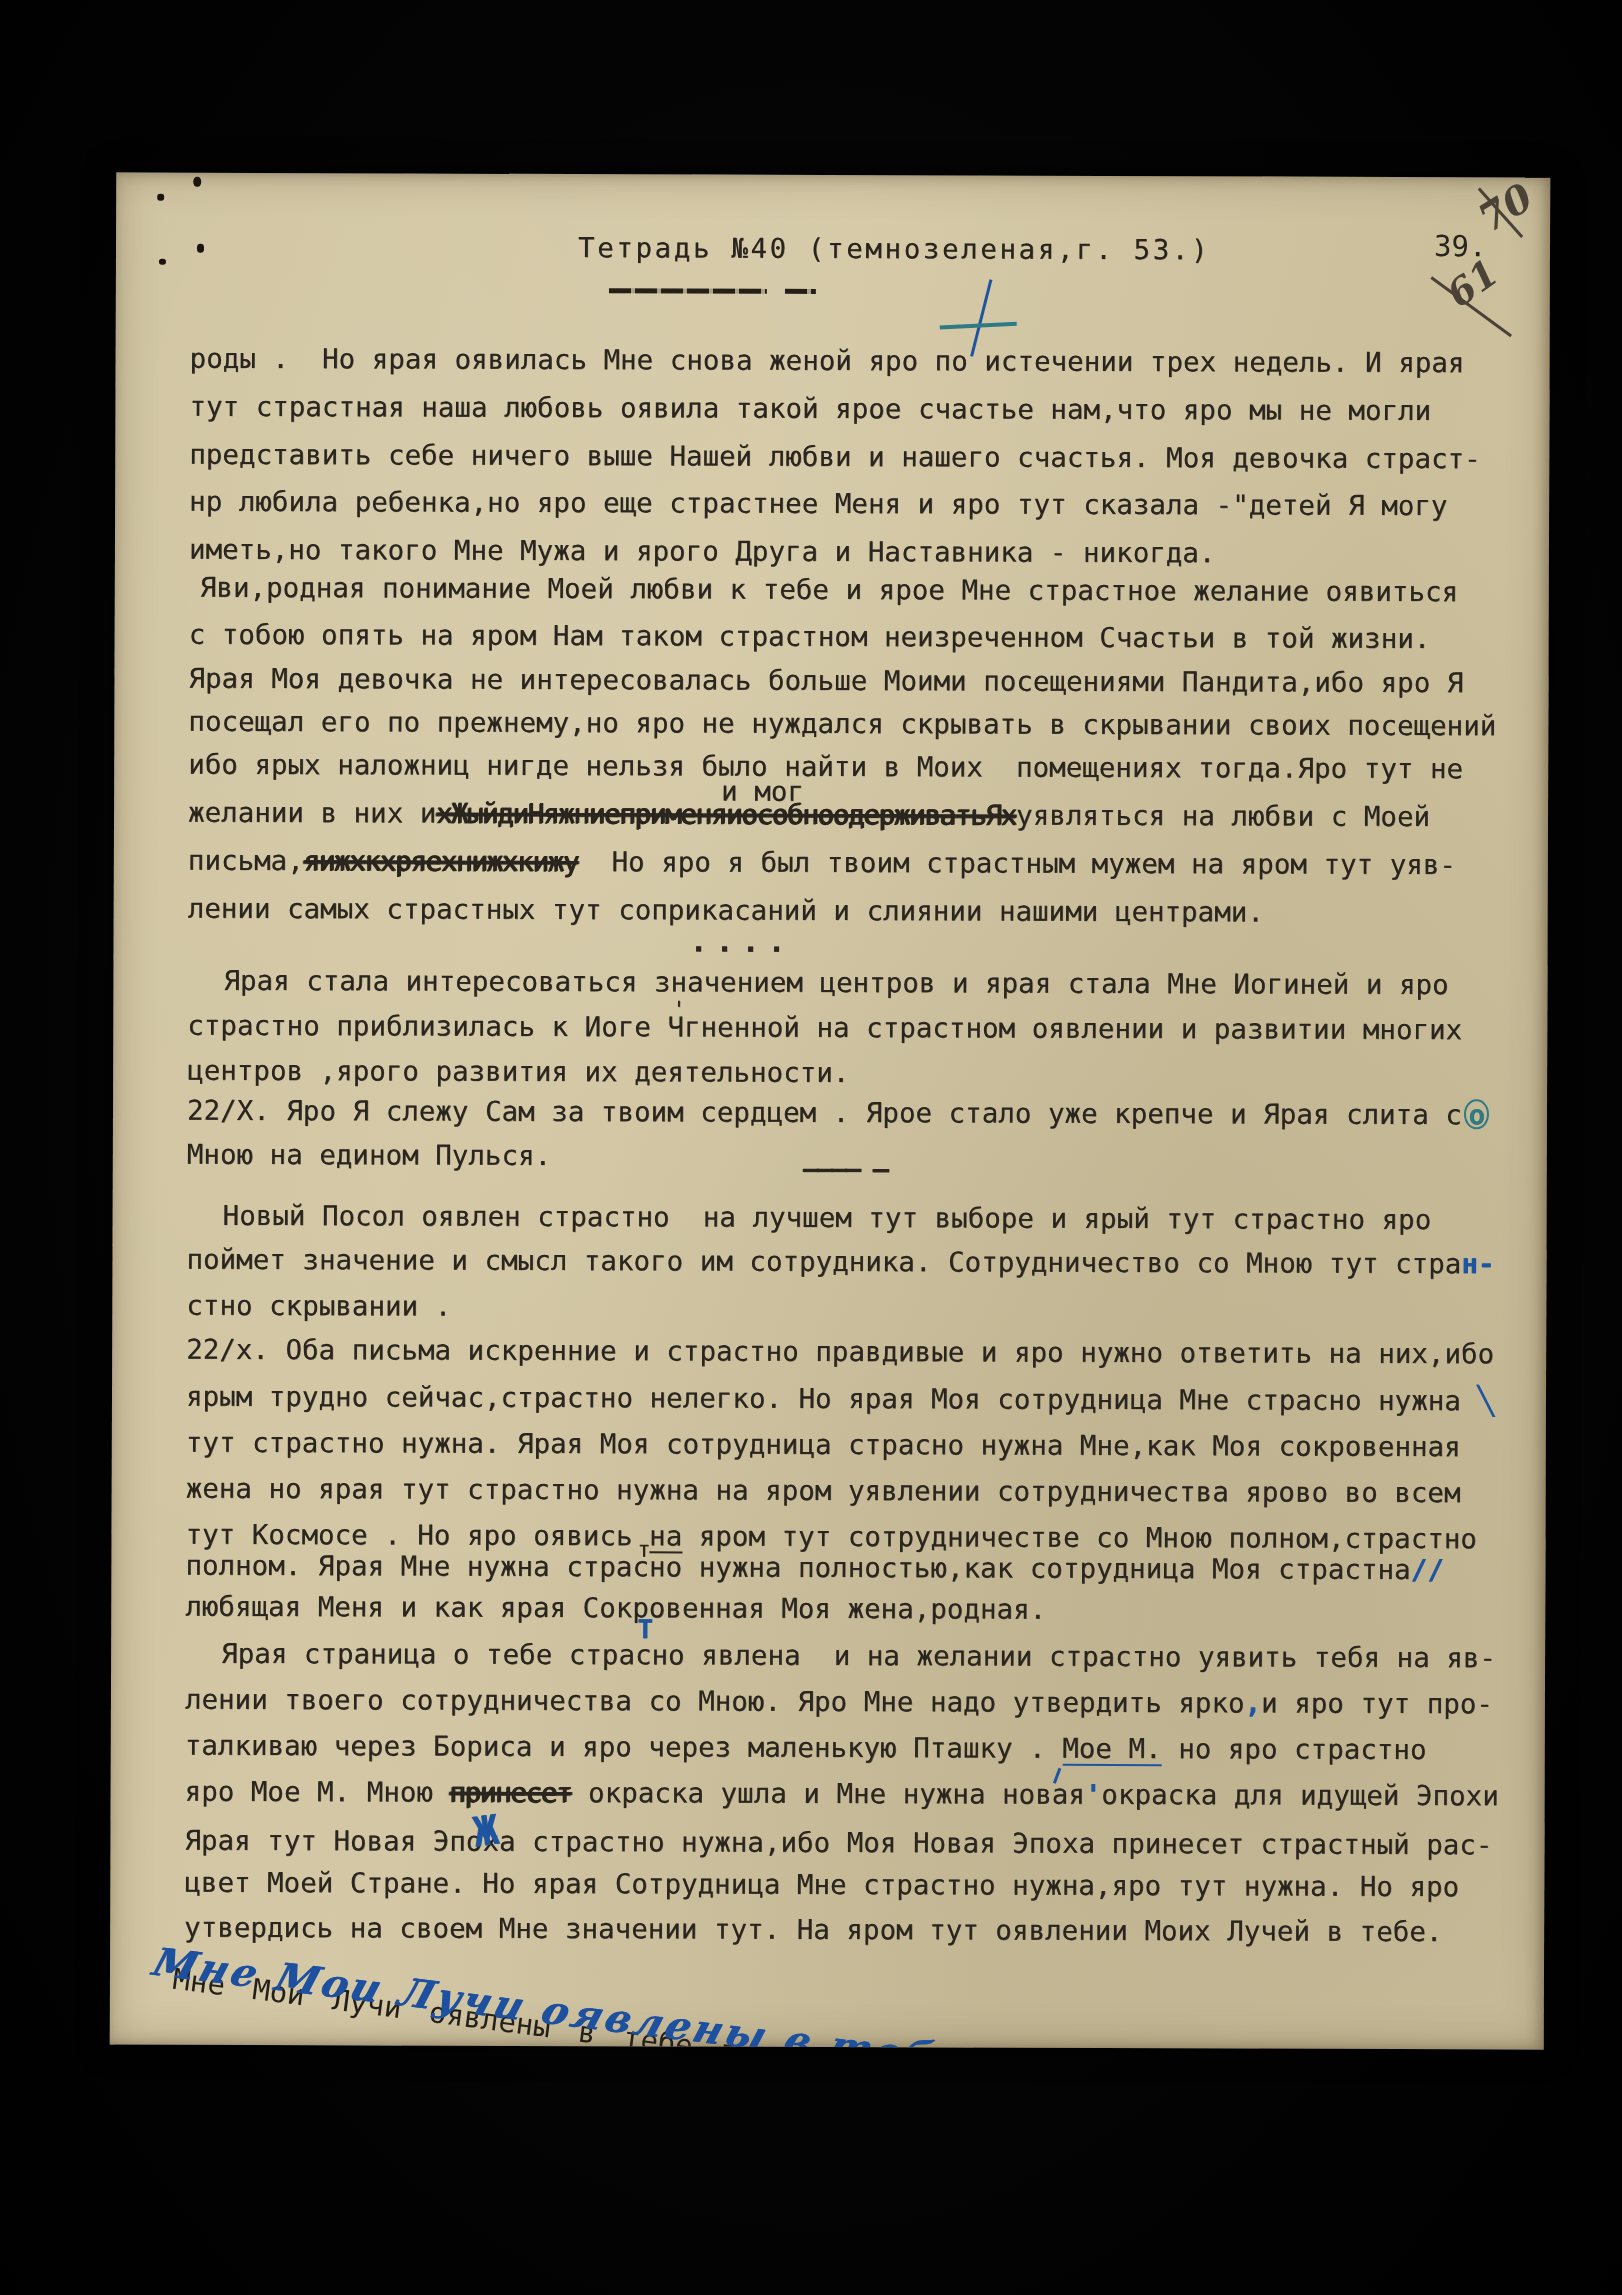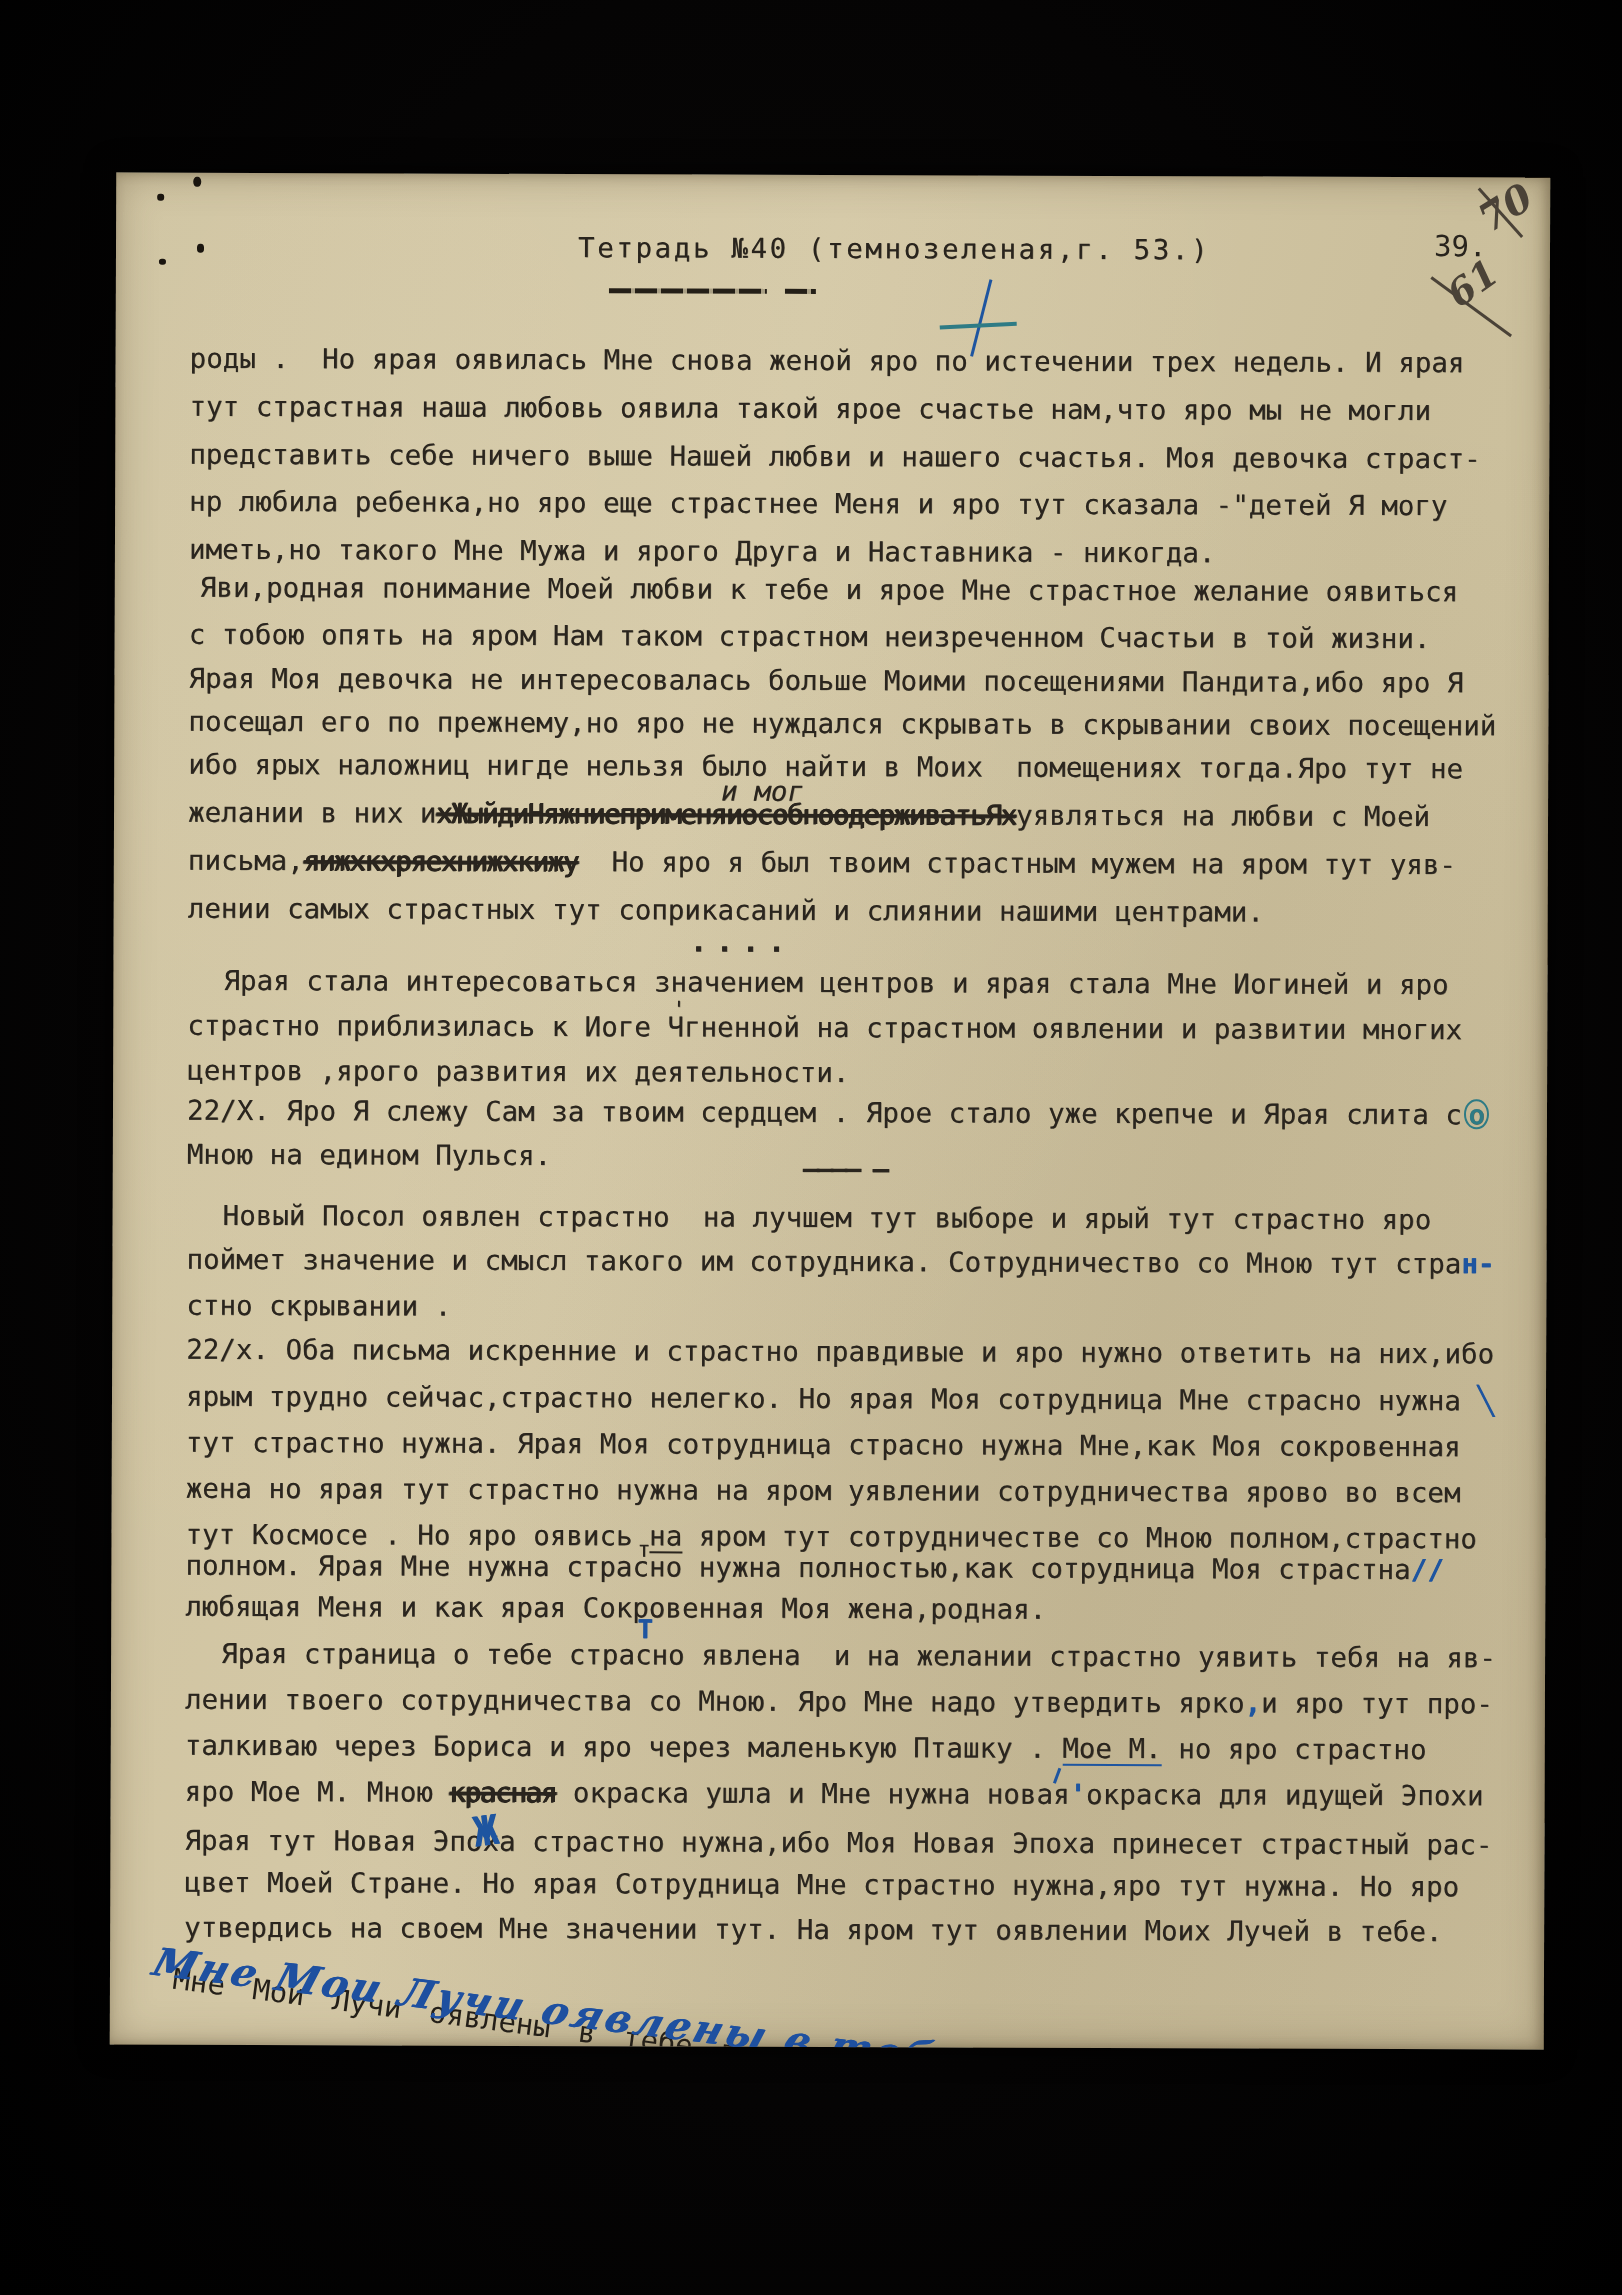--- a/index.html
+++ b/index.html
@@ -125,21 +125,21 @@
         <div class="tline" style="left: 74px; top: 170px;"><span class="seg-n">роды .  Но ярая оявилась Мне снова женой яро по истечении трех недель. И ярая</span></div>
         <div class="tline" style="left: 74px; top: 218px;"><span class="seg-n">тут страстная наша любовь оявила такой ярое счастье нам,что яро мы не могли</span></div>
         <div class="tline" style="left: 74px; top: 266px;"><span class="seg-n">представить себе ничего выше Нашей любви и нашего счастья. Моя девочка страст-</span></div>
         <div class="tline" style="left: 74px; top: 313px;"><span class="seg-n">нр любила ребенка,но яро еще страстнее Меня и яро тут сказала -"детей Я могу</span></div>
         <div class="tline" style="left: 74px; top: 361px;"><span class="seg-n">иметь,но такого Мне Мужа и ярого Друга и Наставника - никогда.</span></div>
         <div class="tline" style="left: 85px; top: 399px;"><span class="seg-n">Яви,родная понимание Моей любви к тебе и ярое Мне страстное желание оявиться</span></div>
         <div class="tline" style="left: 74px; top: 446px;"><span class="seg-n">с тобою опять на яром Нам таком страстном неизреченном Счастьи в той жизни.</span></div>
         <div class="tline" style="left: 74px; top: 490px;"><span class="seg-n">Ярая Моя девочка не интересовалась больше Моими посещениями Пандита,ибо яро Я</span></div>
         <div class="tline" style="left: 74px; top: 533px;"><span class="seg-n">посещал его по прежнему,но яро не нуждался скрывать в скрывании своих посещений</span></div>
         <div class="tline" style="left: 74px; top: 576px;"><span class="seg-n">ибо ярых наложниц нигде нельзя было найти в Моих  помещениях тогда.Яро тут не</span></div>
-        <div class="tline" style="left: 607px; top: 601px; font-style: italic;"><span class="seg-n">и мог</span></div>
+        <div class="tline" style="left: 607px; top: 601px;"><span class="seg-n">и мог</span></div>
         <div class="tline" style="left: 74px; top: 624px;"><span class="seg-n">желании в них и</span><span class="seg-st">хЖыйдиНяжниеприменяиособноодерживатьЯх</span><span class="seg-n">уявляться на любви с Моей</span></div>
         <div class="tline" style="left: 74px; top: 672px;"><span class="seg-n">письма,</span><span class="seg-st">яижхкхряехнижхкижу</span><span class="seg-n">  Но яро я был твоим страстным мужем на яром тут уяв-</span></div>
         <div class="tline" style="left: 74px; top: 720px;"><span class="seg-n">лении самых страстных тут соприкасаний и слиянии нашими центрами.</span></div>
         <div class="tline" style="left: 576px; top: 751px;"><span class="seg-dots">....</span></div>
         <div class="tline" style="left: 110px; top: 792px;"><span class="seg-n">Ярая стала интересоваться значением центров и ярая стала Мне Иогиней и яро</span></div>
         <div class="tline" style="left: 74px; top: 837px;"><span class="seg-n">страстно приблизилась к Иоге Ч</span><span class="seg-ab">'</span><span class="seg-n">гненной на страстном оявлении и развитии многих</span></div>
         <div class="tline" style="left: 74px; top: 882px;"><span class="seg-n">центров ,ярого развития их деятельности.</span></div>
         <div class="tline" style="left: 74px; top: 922px;"><span class="seg-n">22/Х. Яро Я слежу Сам за твоим сердцем . Ярое стало уже крепче и Ярая слита с</span><span class="seg-circ">о</span></div>
         <div class="tline" style="left: 74px; top: 966px;"><span class="seg-n">Мною на едином Пулься.</span></div>
         <div class="tline" style="left: 690px; top: 978px;"><span class="seg-dash">———— —</span></div>
@@ -149,21 +149,21 @@
         <div class="tline" style="left: 74px; top: 1161px;"><span class="seg-n">22/х. Оба письма искренние и страстно правдивые и яро нужно ответить на них,ибо</span></div>
         <div class="tline" style="left: 74px; top: 1208px;"><span class="seg-n">ярым трудно сейчас,страстно нелегко. Но ярая Моя сотрудница Мне страсно нужна </span><span class="seg-bl">╲</span></div>
         <div class="tline" style="left: 74px; top: 1254px;"><span class="seg-n">тут страстно нужна. Ярая Моя сотрудница страсно нужна Мне,как Моя сокровенная</span></div>
         <div class="tline" style="left: 74px; top: 1300px;"><span class="seg-n">жена но ярая тут страстно нужна на яром уявлении сотрудничества ярово во всем</span></div>
         <div class="tline" style="left: 74px; top: 1346px;"><span class="seg-n">тут Космосе . Но яро оявись </span><span class="seg-ul">на</span><span class="seg-n"> яром тут сотрудничестве со Мною полном,страстно</span></div>
         <div class="tline" style="left: 74px; top: 1377px;"><span class="seg-n">полном. Ярая Мне нужна страс</span><span class="seg-ab">т</span><span class="seg-n">но нужна полностью,как сотрудница Моя страстна</span><span class="seg-bl">//</span></div>
         <div class="tline" style="left: 74px; top: 1418px;"><span class="seg-n">любящая Меня и как ярая Сокровенная Моя жена,родная.</span></div>
         <div class="tline" style="left: 110px; top: 1465px;"><span class="seg-n">Ярая страница о тебе страс</span><span class="seg-abl">Т</span><span class="seg-n">но явлена  и на желании страстно уявить тебя на яв-</span></div>
         <div class="tline" style="left: 74px; top: 1511px;"><span class="seg-n">лении твоего сотрудничества со Мною. Яро Мне надо утвердить ярко</span><span class="seg-bl">,</span><span class="seg-n">и яро тут про-</span></div>
         <div class="tline" style="left: 74px; top: 1557px;"><span class="seg-n">талкиваю через Бориса и яро через маленькую Пташку . </span><span class="seg-blul">Мое М.</span><span class="seg-n"> но яро страстно</span></div>
-        <div class="tline" style="left: 74px; top: 1603px;"><span class="seg-n">яро Мое М. Мною </span><span class="seg-st">красная</span><span class="seg-n"> окраска ушла и Мне нужна новая</span><span class="seg-bl">'</span><span class="seg-n">окраска для идущей Эпохи</span></div>
+        <div class="tline" style="left: 74px; top: 1603px;"><span class="seg-n">яро Мое М. Мною </span><span class="seg-st">принесет</span><span class="seg-n"> окраска ушла и Мне нужна новая</span><span class="seg-bl">'</span><span class="seg-n">окраска для идущей Эпохи</span></div>
         <div class="tline" style="left: 74px; top: 1648px;"><span class="seg-n">Ярая тут Новая Эпох</span><span class="seg-zh">Ж</span><span class="seg-n">а страстно нужна,ибо Моя Новая Эпоха принесет страстный рас-</span></div>
         <div class="tline" style="left: 74px; top: 1694px;"><span class="seg-n">цвет Моей Стране. Но ярая Сотрудница Мне страстно нужна,яро тут нужна. Но яро</span></div>
         <div class="tline" style="left: 74px; top: 1739px;"><span class="seg-n">утвердись на своем Мне значении тут. На яром тут оявлении Моих Лучей в тебе.</span></div>
       </div>
 
     <div class="hw-typed">Мне Мои Лучи оявлены в тебе в</div>
     <div class="hw-blue">Мне Мои Лучи оявлены в тебе в</div>
   </div>
 </div>
 

